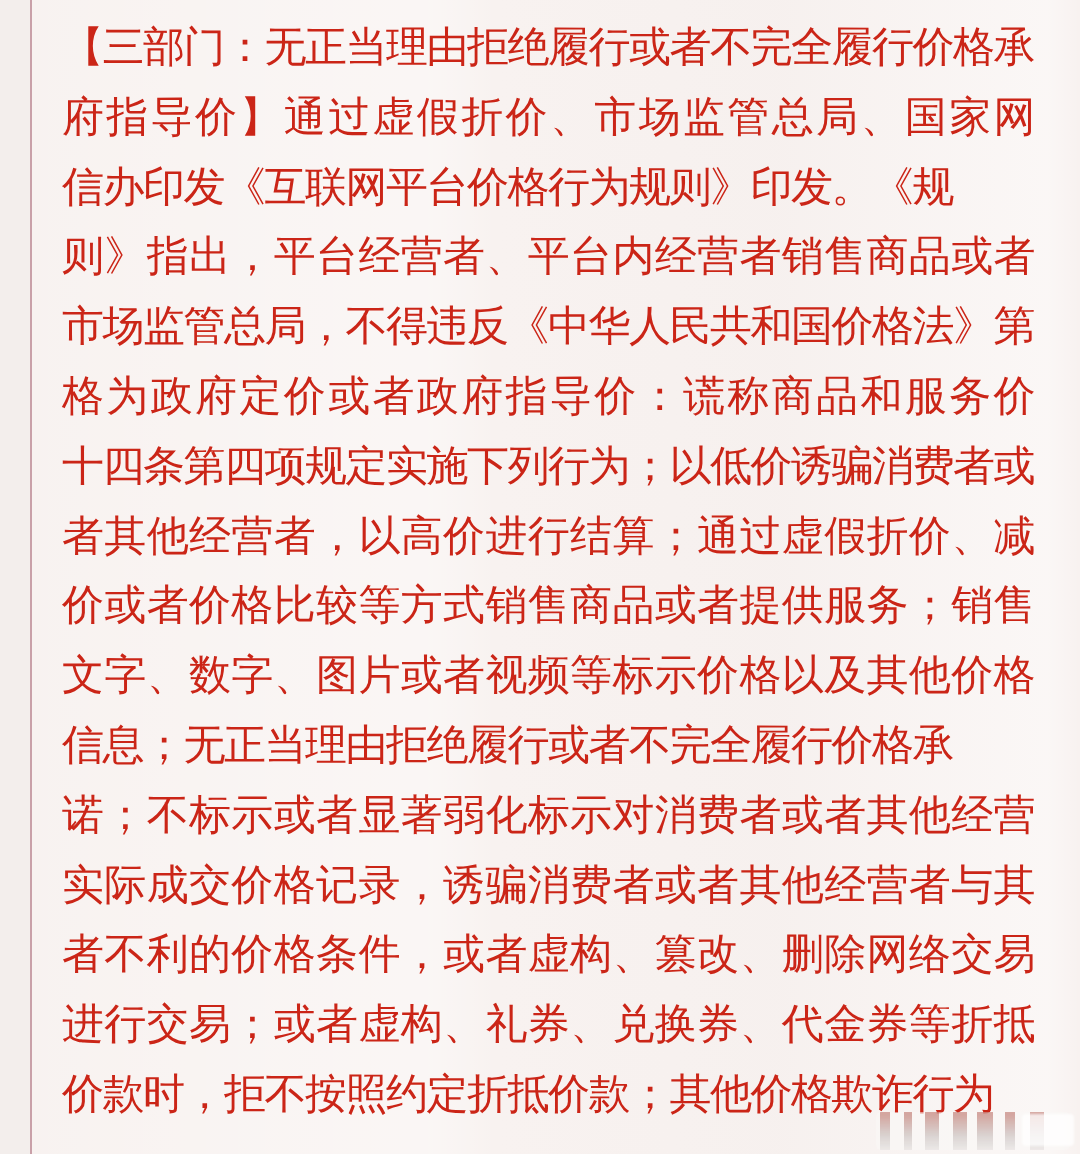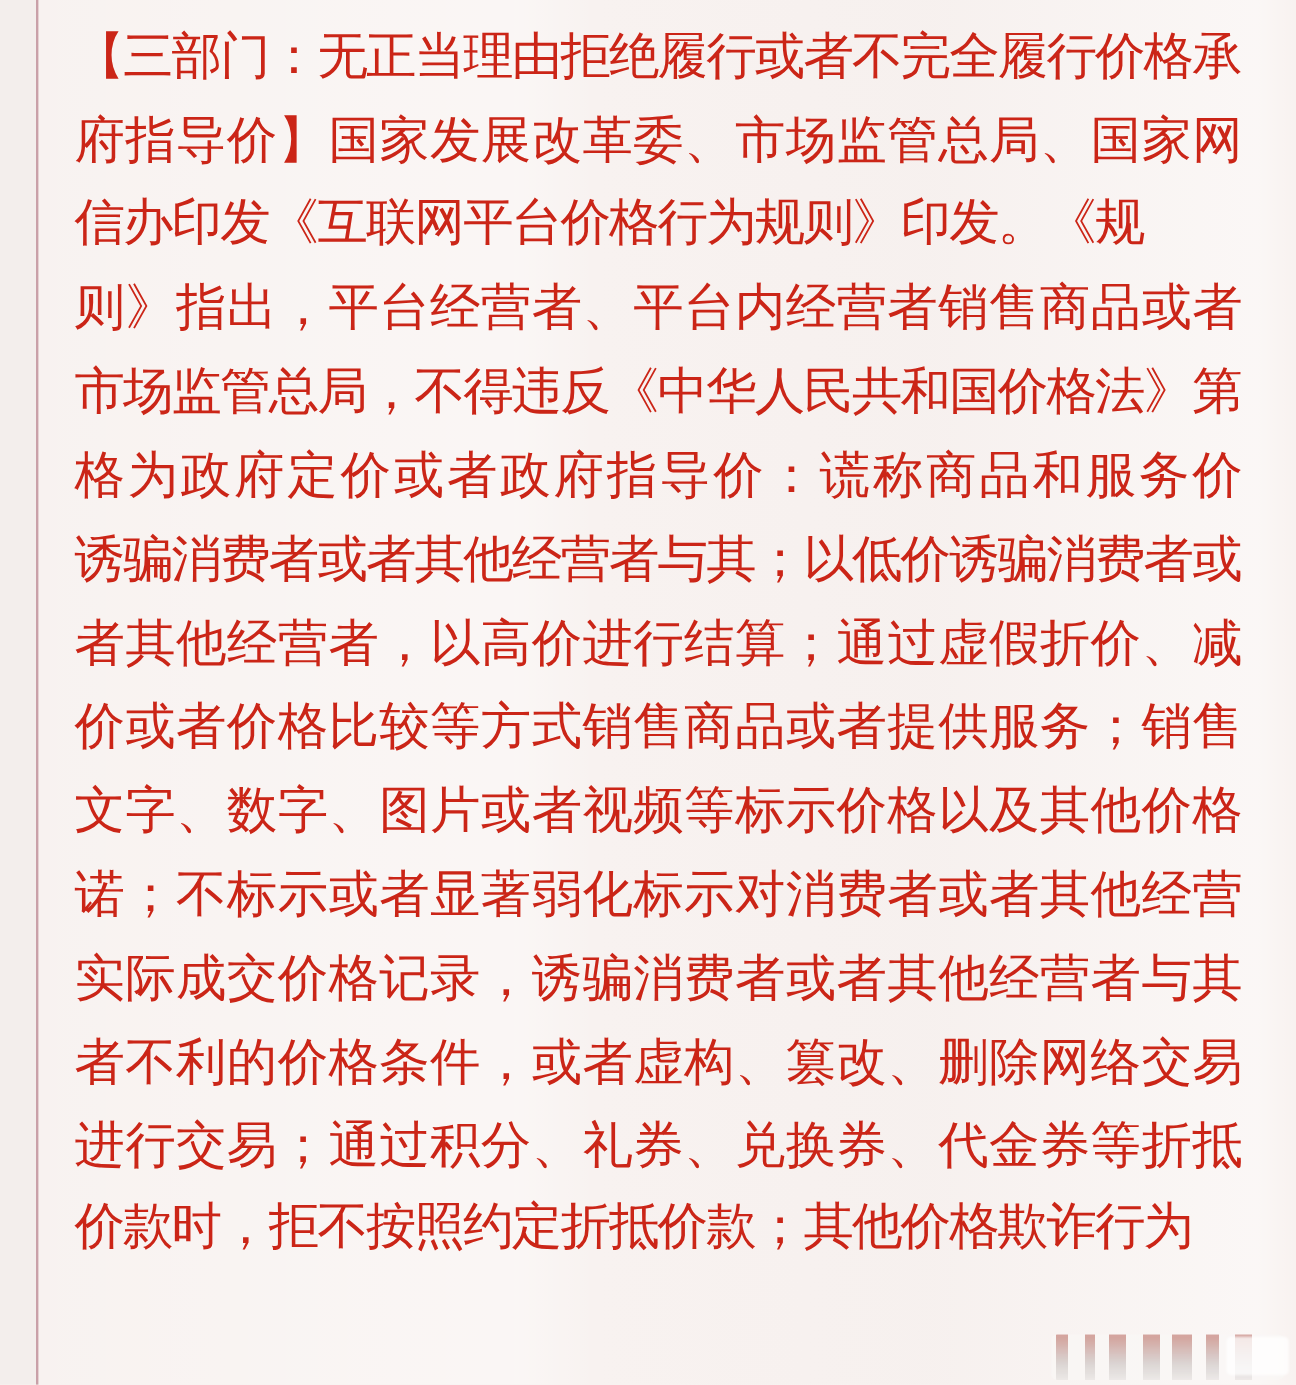--- a/index.html
+++ b/index.html
@@ -55,21 +55,20 @@
     font-weight: 500;
   }
   .line {
     width: 972px;
     white-space: nowrap;
     text-align: justify;
     text-align-last: justify;
   }
   .line.short {
     text-align-last: left;
-    font-family: Liberation Serif, serif;
   }
   
   .watermark {
     position: absolute;
     left: 876px;
     top: 1112px;
     width: 194px;
     height: 38px;
     background: rgba(250, 247, 246, 0.55);
     border-radius: 5px;
@@ -108,32 +107,33 @@
 </head>
 <body>
 
 <div class="bg-banding"></div>
 
 <div class="left-strip"></div>
 <div class="left-divider"></div>
 
 <div class="article">
   <div class="line">【三部门：无正当理由拒绝履行或者不完全履行价格承</div>
-  <div class="line">府指导价】国家发展改革委、市场监管总局、国家网</div>
+  <div class="line">府指导价】通过虚假折价、市场监管总局、国家网</div>
   <div class="line short">信办印发《互联网平台价格行为规则》印发。《规</div>
   <div class="line">则》指出，平台经营者、平台内经营者销售商品或者</div>
   <div class="line">市场监管总局，不得违反《中华人民共和国价格法》第</div>
   <div class="line">格为政府定价或者政府指导价：谎称商品和服务价</div>
-  <div class="line">诱骗消费者或者其他经营者与其；以低价诱骗消费者或</div>
+  <div class="line">十四条第四项规定实施下列行为；以低价诱骗消费者或</div>
   <div class="line">者其他经营者，以高价进行结算；通过虚假折价、减</div>
   <div class="line">价或者价格比较等方式销售商品或者提供服务；销售</div>
   <div class="line">文字、数字、图片或者视频等标示价格以及其他价格</div>
+  <div class="line short">信息；无正当理由拒绝履行或者不完全履行价格承</div>
   <div class="line">诺；不标示或者显著弱化标示对消费者或者其他经营</div>
   <div class="line">实际成交价格记录，诱骗消费者或者其他经营者与其</div>
   <div class="line">者不利的价格条件，或者虚构、篡改、删除网络交易</div>
-  <div class="line">进行交易；通过积分、礼券、兑换券、代金券等折抵</div>
+  <div class="line">进行交易；或者虚构、礼券、兑换券、代金券等折抵</div>
   <div class="line short">价款时，拒不按照约定折抵价款；其他价格欺诈行为</div>
 </div>
 
 <div class="watermark">
   <div class="streaks"></div>
 </div>
 <div class="watermark-highlight"></div>
 
 </body></html>

